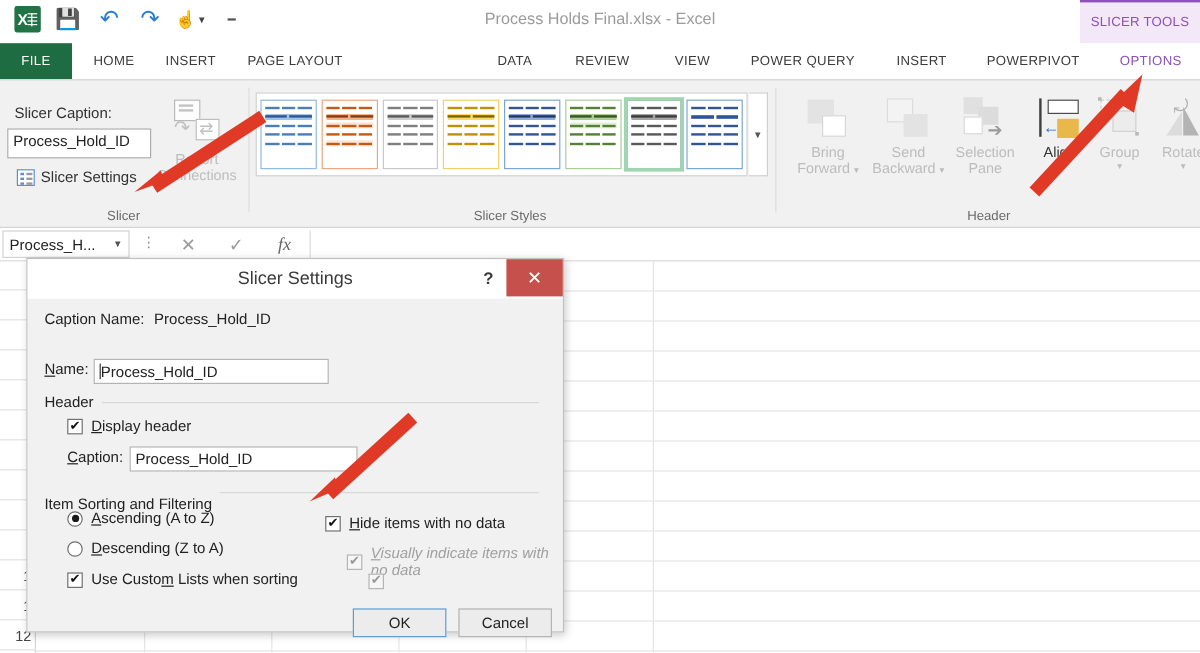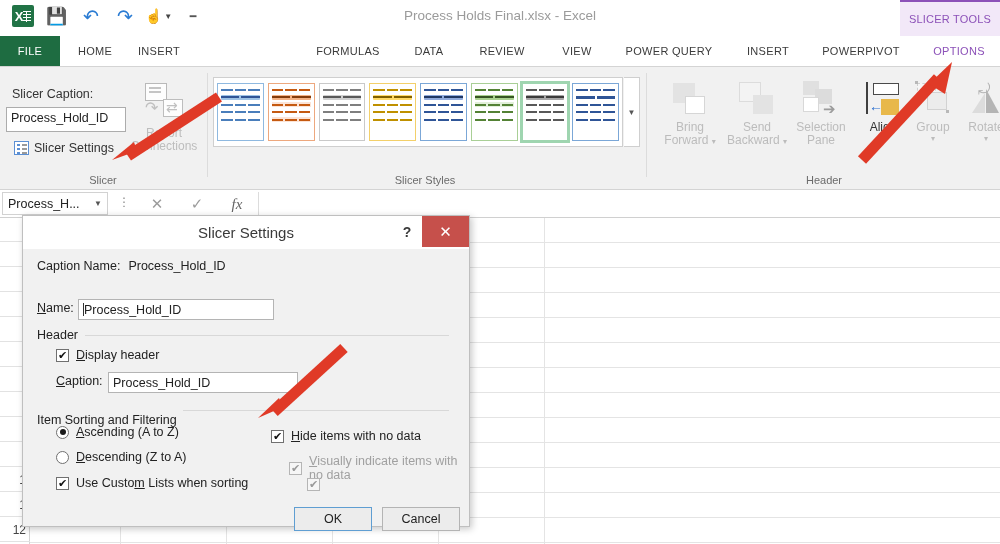--- a/index.html
+++ b/index.html
@@ -216,21 +216,21 @@
   .fs-label { position:absolute; font-size:12.5px; color:#222; background:#f1f1f1; padding-right:5px; }
 
   .cb { width:13px; height:13px; border:1px solid #707070; background:#fff;
         display:inline-flex; align-items:center; justify-content:center; flex:none; }
   .cb.dis { border-color:#b5b5b5; background:#f6f6f6; }
   .cb .tick { font-size:11px; color:#111; line-height:1; }
   .cb.dis .tick { color:#9a9a9a; }
   .rb { width:13px; height:13px; border:1px solid #707070; border-radius:50%; background:#fff;
         display:inline-flex; align-items:center; justify-content:center; flex:none; }
   .rb .dot { width:6px; height:6px; border-radius:50%; background:#1a1a1a; }
-  .dimtxt { color:#a0a0a0; }
+  .dimtxt { color:#a0a0a0;font-style:italic; }
 
   .btn {
     width:78px; height:24px; border:1px solid #b4b4b4; background:#ececec;
     font-size:12.5px; color:#222; display:flex; align-items:center; justify-content:center;
   }
   .btn.def { border:1px solid #5f9ed2; }
 
   
   .arrow-svg { position:absolute; pointer-events:none; }
 </style>
@@ -269,21 +269,21 @@
 
     <div class="ctx-tab">
       <span>SLICER TOOLS</span>
     </div>
   </div>
 
   <div class="tabstrip">
     <div class="tab file" style="left:0px;width:60px;">FILE</div>
     <div class="tab" style="left:64px;width:62px;">HOME</div>
     <div class="tab" style="left:128px;width:62px;">INSERT</div>
-    <div class="tab" style="left:304px;width:88px;">FORMULAS</div>
+    <div class="tab" style="left:194px;width:104px;">PAGE LAYOUT</div>
     <div class="tab" style="left:400px;width:58px;">DATA</div>
     <div class="tab" style="left:466px;width:72px;">REVIEW</div>
     <div class="tab" style="left:548px;width:58px;">VIEW</div>
     <div class="tab" style="left:614px;width:110px;">POWER QUERY</div>
     <div class="tab" style="left:730px;width:76px;">INSERT</div>
     <div class="tab" style="left:810px;width:102px;">POWERPIVOT</div>
     <div class="tab active-ctx" style="left:918px;width:82px;">OPTIONS</div>
   </div>
 
   <div class="ribbon">

